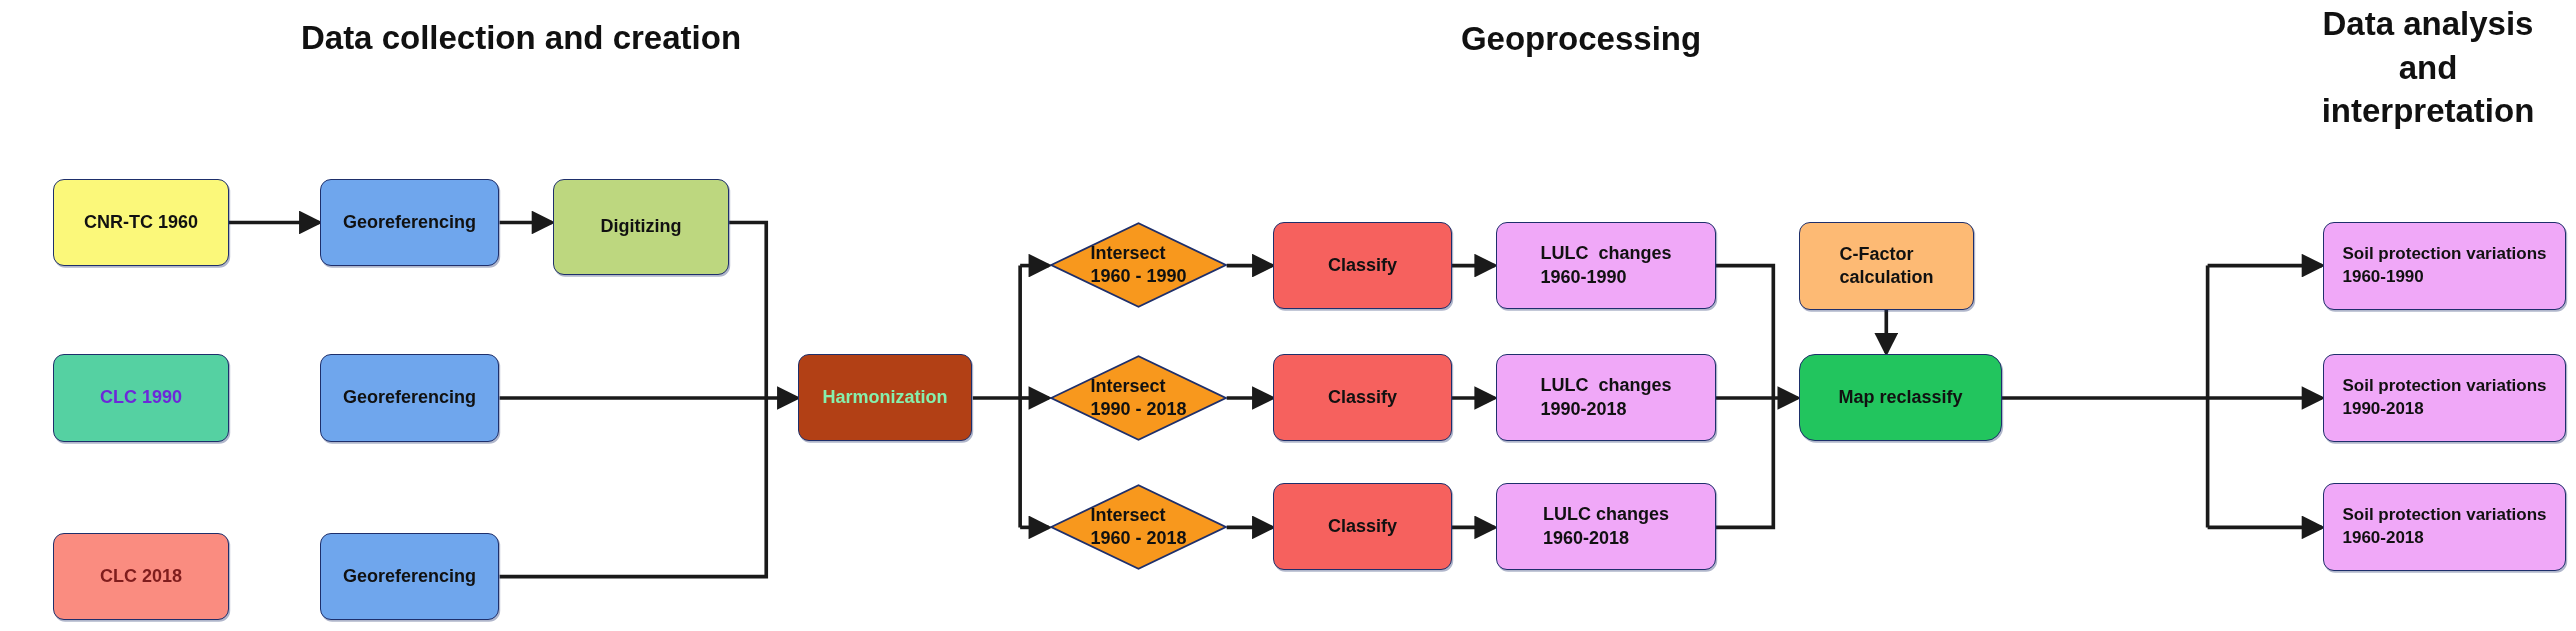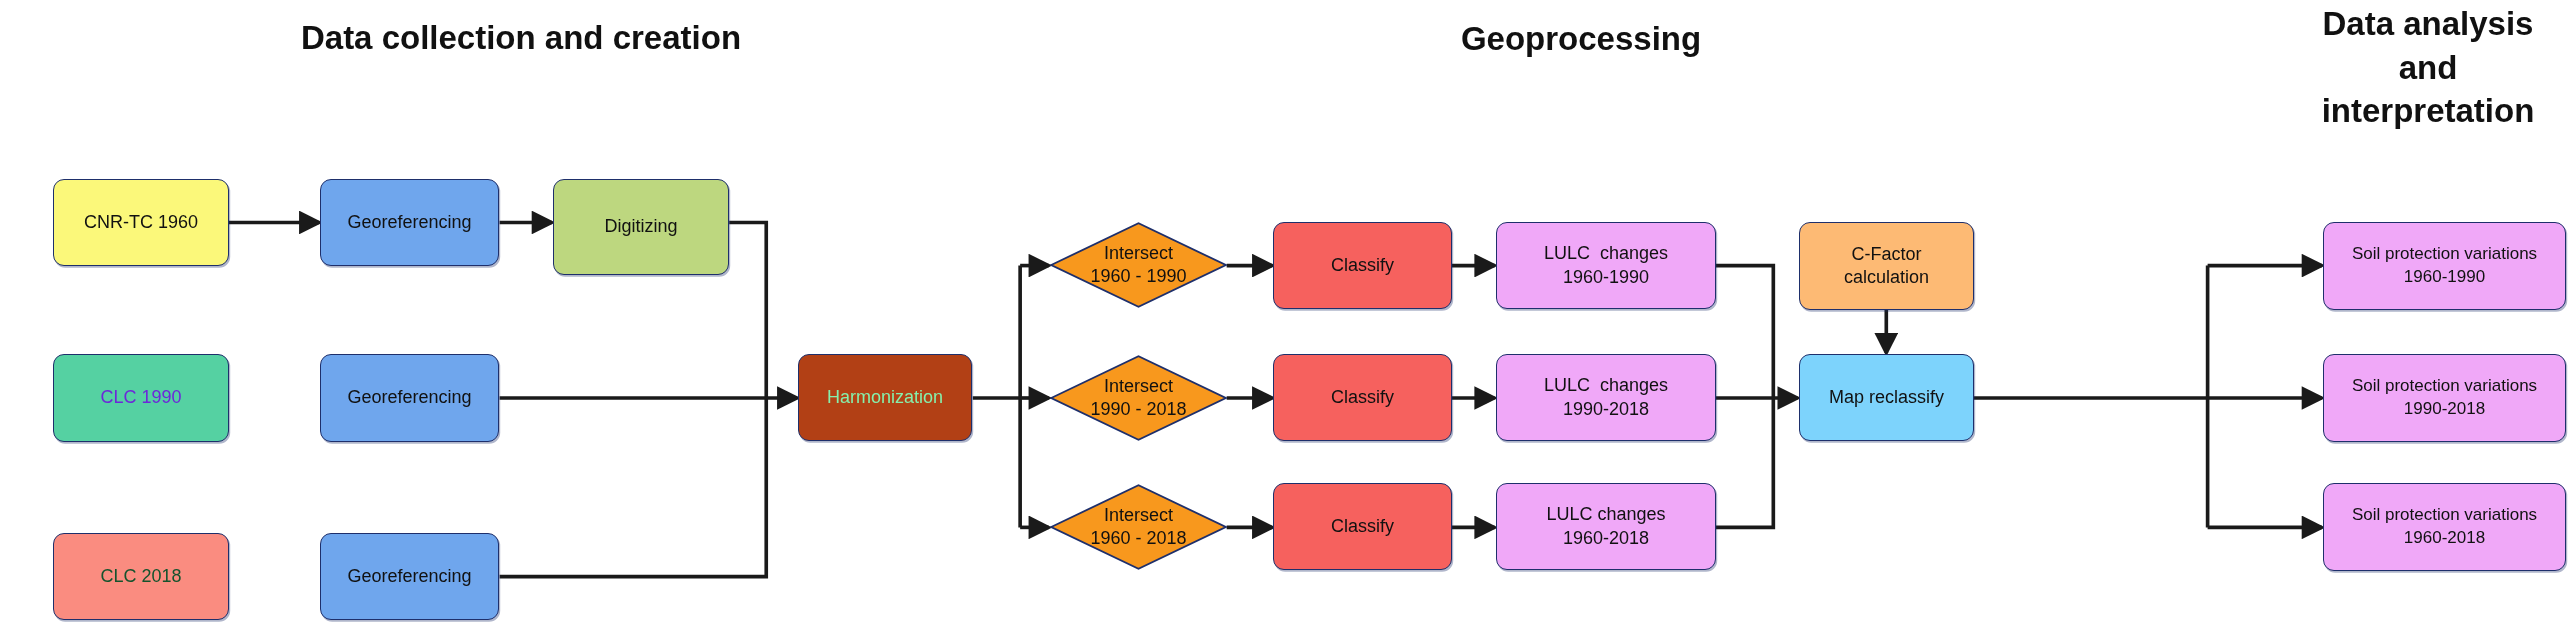--- a/index.html
+++ b/index.html
@@ -35,25 +35,24 @@
   }
   .node.rect{
     border:1.8px solid var(--border,#1e2f6b);
     border-radius:11px;
     box-shadow:1.2px 1.8px 0 rgba(30,47,107,0.35);
   }
   .node.diamond{border:none;}
   .node.diamond svg{position:absolute;left:0;top:0;width:100%;height:100%;}
   .node .label{
     position:relative;
-    font-weight:normal;
+    font-weight:bold;
     font-size:18px;
     line-height:1.3;
     color:#111111;
-    text-align:center;
     white-space:pre-line;
   }
   .node.small-label .label{font-size:17px;line-height:1.35;}
 </style>
 </head>
 <body>
 
 <div id="canvas" style="background: rgb(255, 255, 255);">
   <svg id="connector-layer" viewBox="0 0 4241 1040" xmlns="http://www.w3.org/2000/svg">
     <defs>
@@ -100,21 +99,21 @@
       <div class="node rect" style="left: 529px; top: 179px; width: 176px; height: 96px; background: rgb(189, 215, 127);">
         <div class="label" style="color: rgb(17, 17, 17);">Digitizing</div>
       </div>
       <div class="node rect" style="left: 29px; top: 354px; width: 176px; height: 88px; background: rgb(85, 209, 162);">
         <div class="label" style="color: #6d28d9;">CLC 1990</div>
       </div>
       <div class="node rect" style="left: 296px; top: 354px; width: 179px; height: 88px; background: rgb(111, 166, 237);">
         <div class="label" style="color: rgb(17, 17, 17);">Georeferencing</div>
       </div>
       <div class="node rect" style="left: 29px; top: 533px; width: 176px; height: 87px; background: rgb(250, 140, 128);">
-        <div class="label" style="color: #14532d;">CLC 2018</div>
+        <div class="label" style="color: #7f1d1d;">CLC 2018</div>
       </div>
       <div class="node rect" style="left: 296px; top: 533px; width: 179px; height: 87px; background: rgb(111, 166, 237);">
         <div class="label" style="color: rgb(17, 17, 17);">Georeferencing</div>
       </div>
       <div class="node rect" style="left: 774px; top: 354px; width: 174px; height: 87px; background: rgb(178, 64, 21);">
         <div class="label" style="color: #86efac;">Harmonization</div>
       </div>
       <div class="node diamond" style="left: 1026px; top: 222px; width: 177px; height: 86px;">
         <svg viewBox="0 0 291 142" preserveAspectRatio="none">
           <polygon points="2,71 145.5,2 289,71 145.5,140" fill="#f8981d" stroke="#1e2f6b" stroke-width="3"></polygon>
@@ -154,21 +153,21 @@
 1990-2018</div>
       </div>
       <div class="node rect" style="left: 1472px; top: 483px; width: 220px; height: 87px; background: rgb(240, 168, 248);">
         <div class="label" style="color: rgb(17, 17, 17);">LULC changes
 1960-2018</div>
       </div>
       <div class="node rect" style="left: 1775px; top: 222px; width: 175px; height: 88px; background: #fdba74;">
         <div class="label" style="color: rgb(17, 17, 17);">C-Factor
 calculation</div>
       </div>
-      <div class="node rect" style="left: 1775px; top: 354px; width: 175px; height: 87px; background: #7dd3fc;">
+      <div class="node rect" style="left: 1775px; top: 354px; width: 203px; height: 87px; background: #22c55e; border-radius: 16px;">
         <div class="label" style="color: rgb(17, 17, 17);">Map reclassify</div>
       </div>
       <div class="node rect small-label" style="left: 2299px; top: 222px; width: 243px; height: 88px; background: rgb(240, 168, 248);">
         <div class="label" style="color: rgb(17, 17, 17);">Soil protection variations
 1960-1990</div>
       </div>
       <div class="node rect small-label" style="left: 2299px; top: 354px; width: 243px; height: 88px; background: rgb(240, 168, 248);">
         <div class="label" style="color: rgb(17, 17, 17);">Soil protection variations
 1990-2018</div>
       </div>

